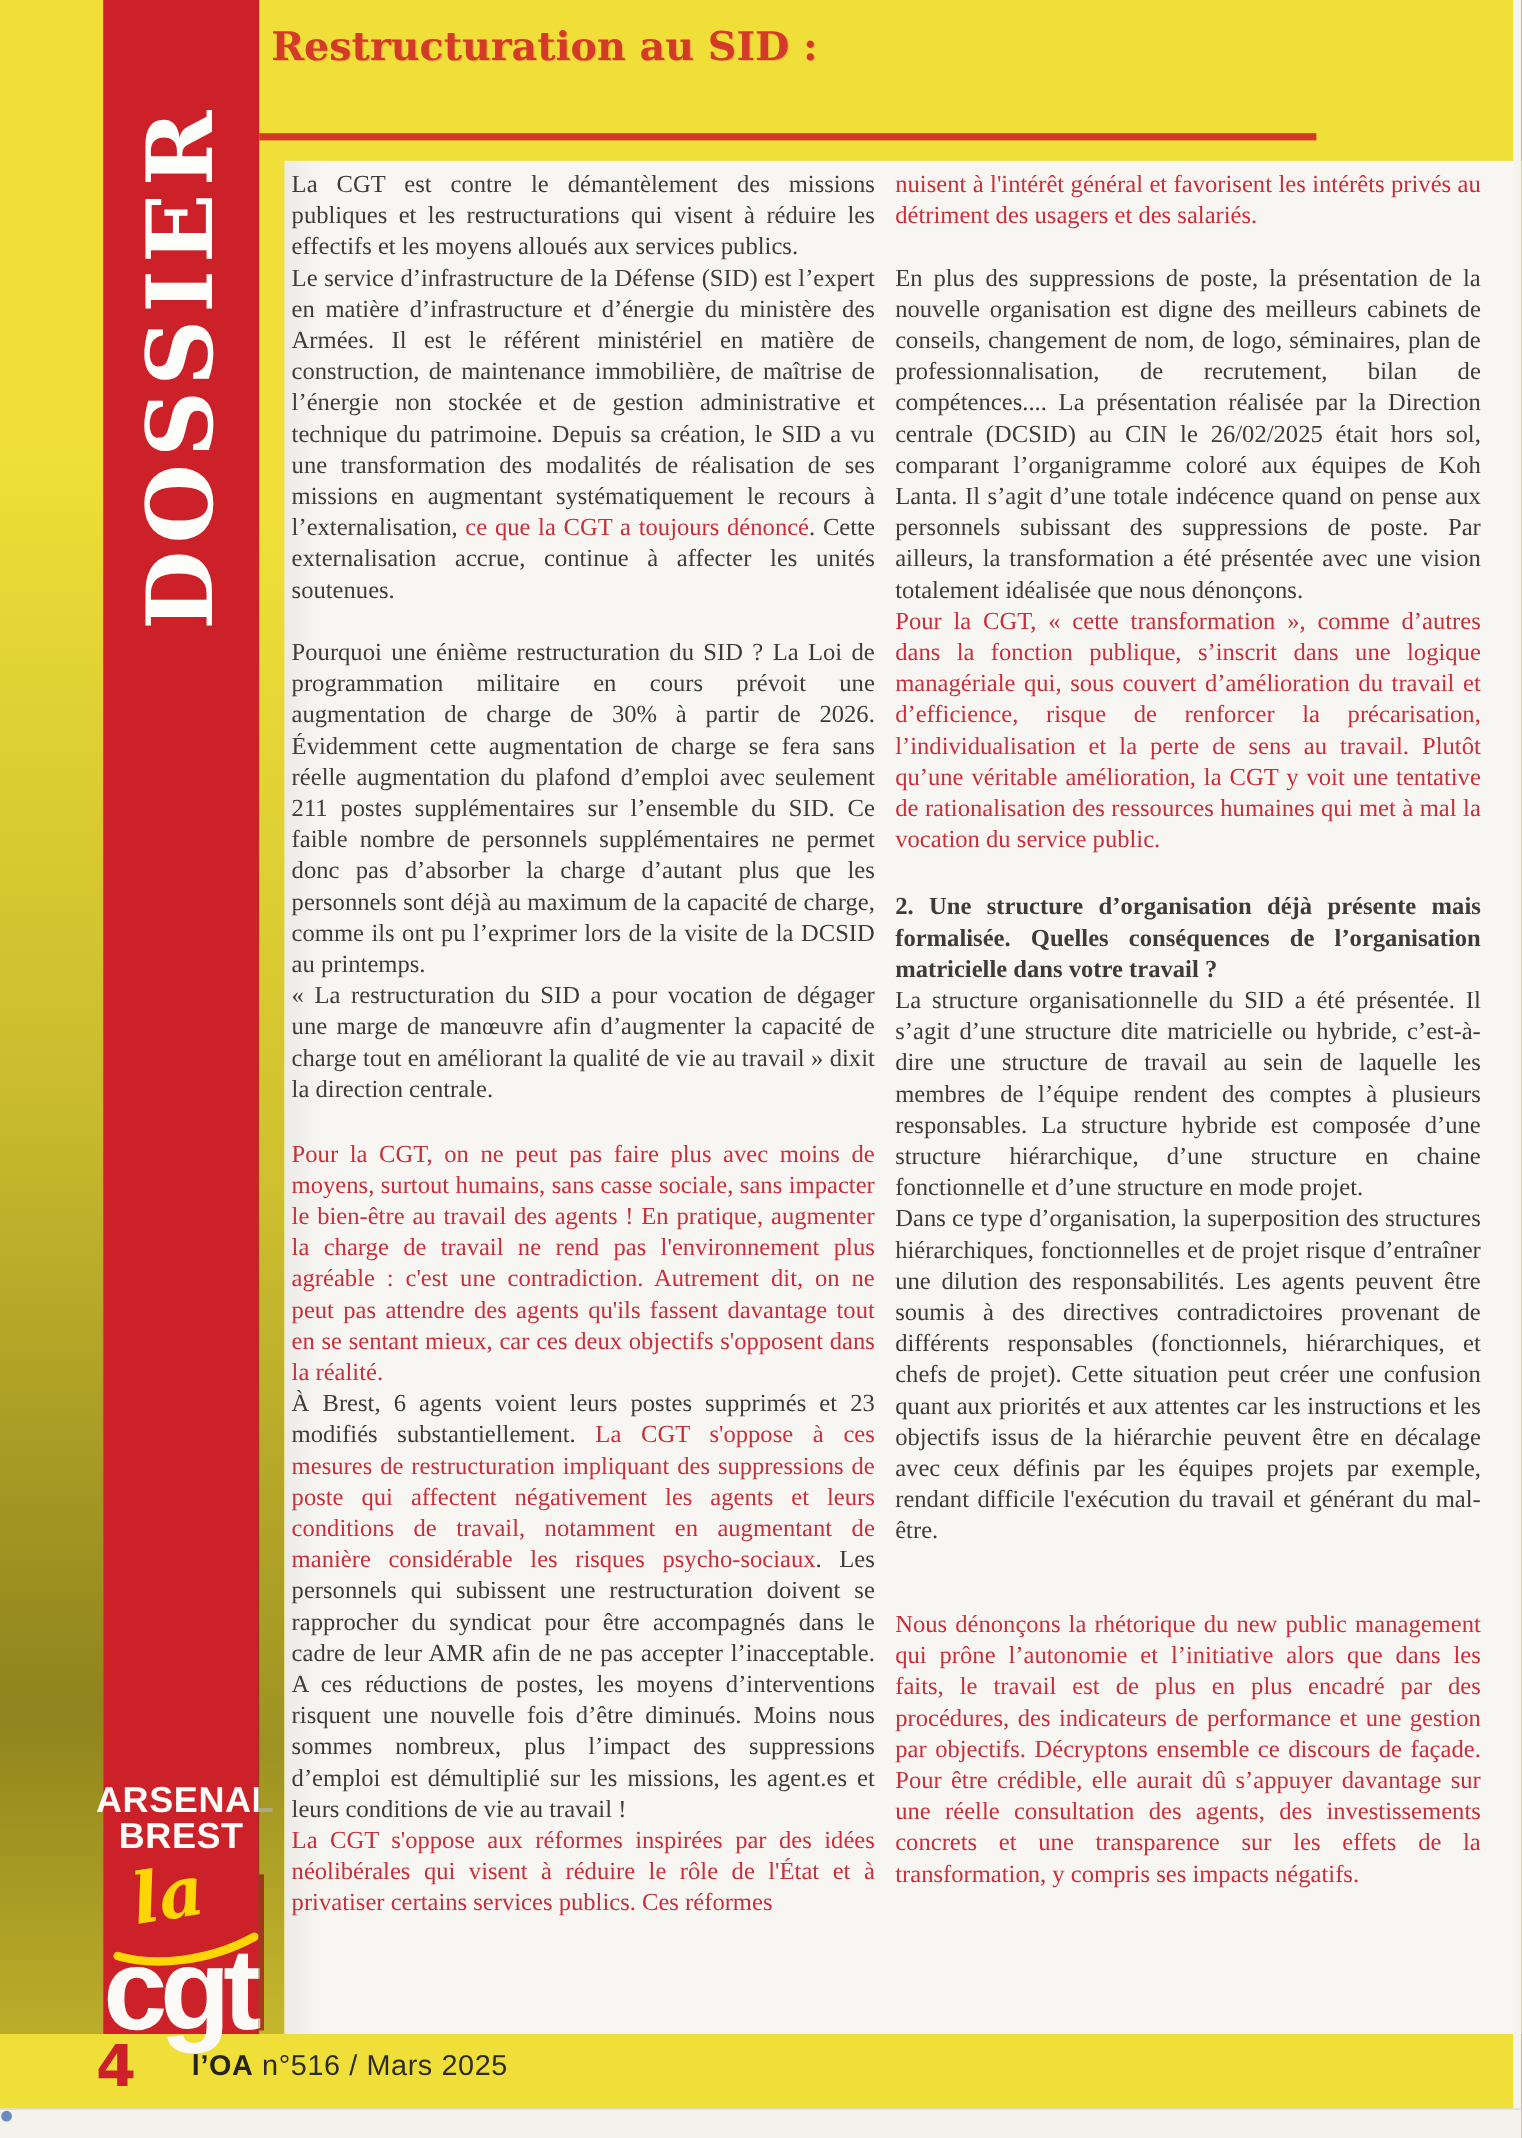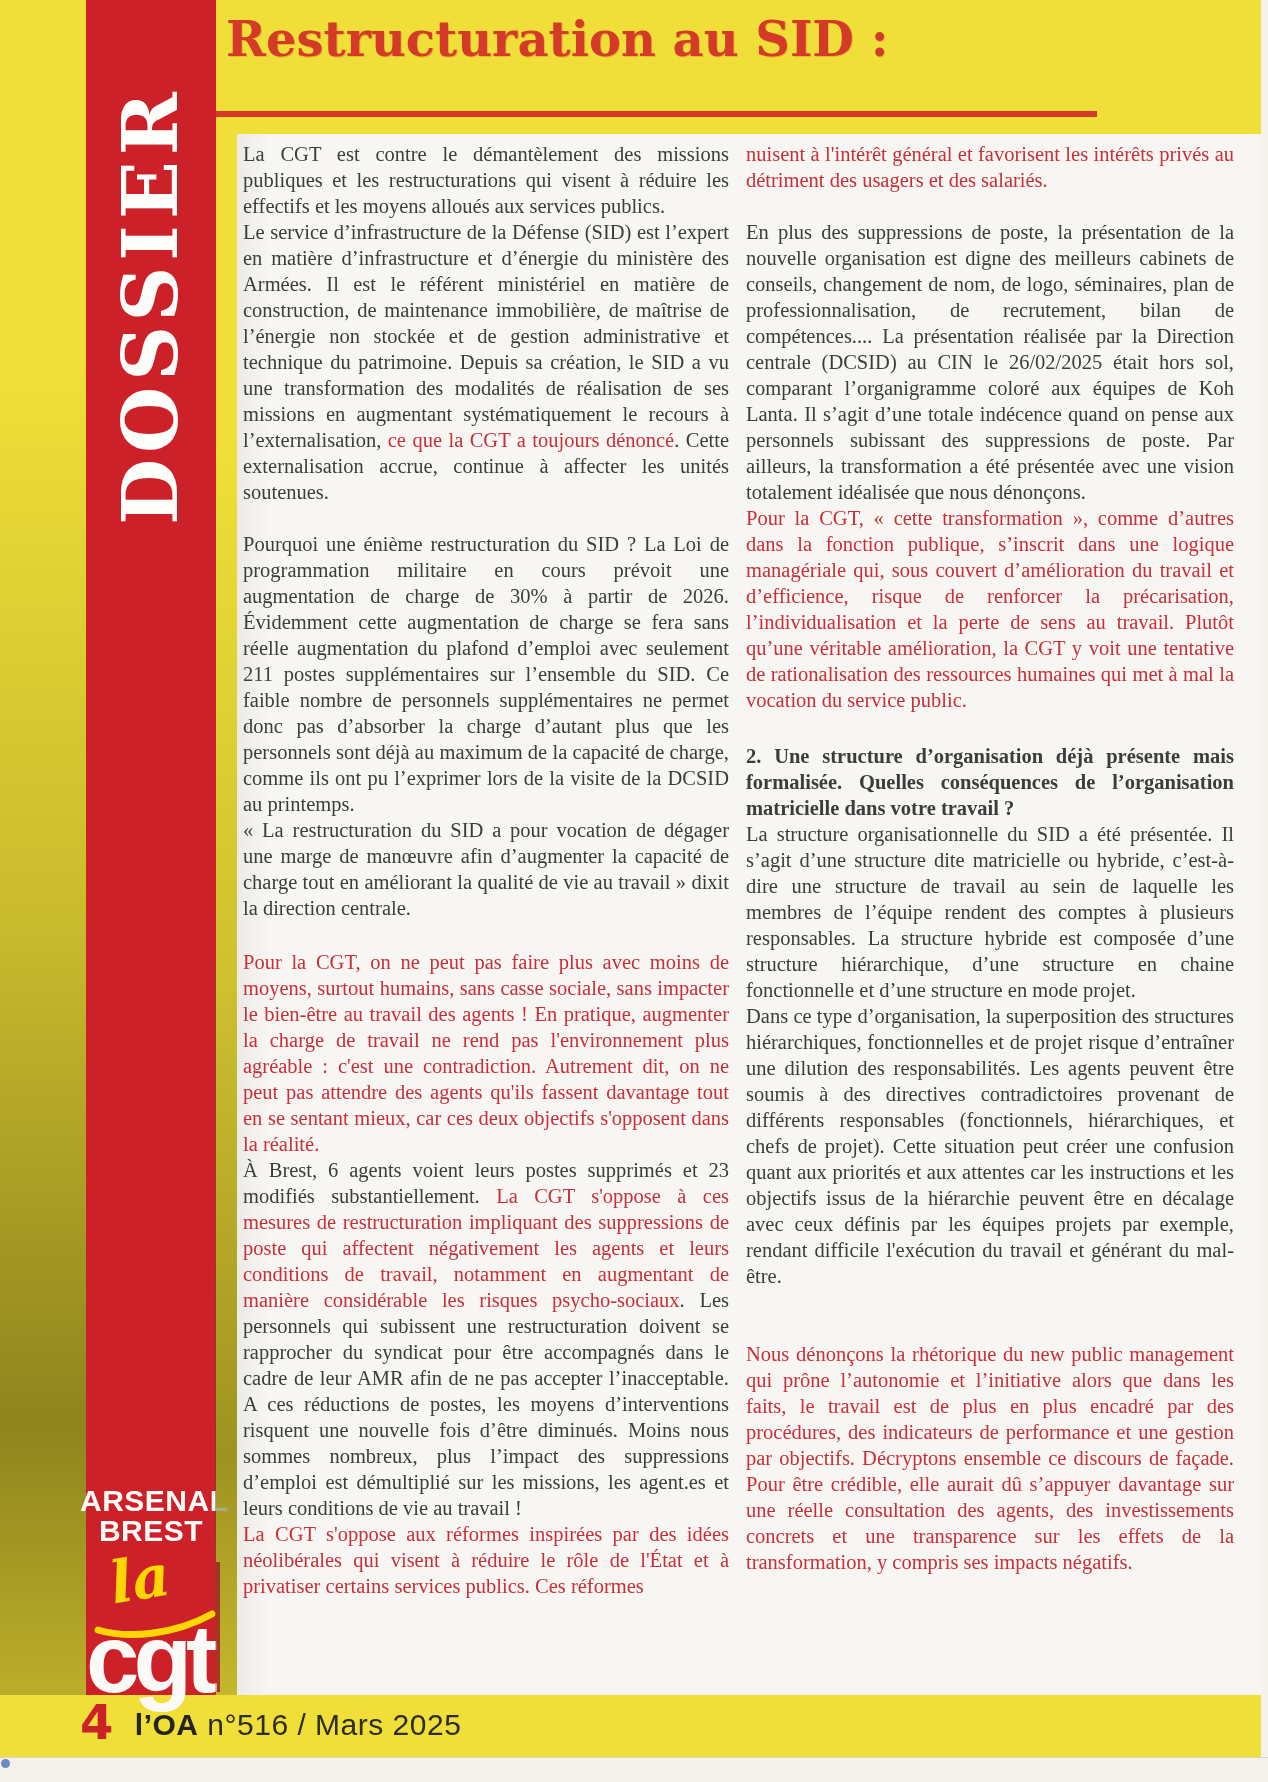--- a/index.html
+++ b/index.html
@@ -31,37 +31,37 @@
     background:var(--bar-red);overflow:visible;}
   .logo-la{position:absolute;top:-12px;left:22px;font-family:"DejaVu Serif",serif;
     font-style:italic;font-weight:bold;font-size:58px;line-height:1;color:var(--logo-gold);
     transform:rotate(-9deg);}
   .logo-swash{position:absolute;top:46px;left:6px;}
   .logo-cgt{position:absolute;bottom:-15px;left:-2px;font-family:"Liberation Sans",sans-serif;
     font-weight:bold;font-size:96px;line-height:1;letter-spacing:-6px;color:#fbfaf7;white-space:nowrap;}
   
   .title{position:absolute;left:226px;top:12px;width:880px;
     font-family:"DejaVu Serif",serif;font-weight:bold;color:var(--title-red);
-    font-size:48px;line-height:54px;letter-spacing:0;text-shadow:1px 1px 0 rgba(211,58,40,.25);}
+    font-size:33px;line-height:54px;letter-spacing:0;text-shadow:1px 1px 0 rgba(211,58,40,.25);}
   .title-rule{position:absolute;left:216px;top:111px;width:881px;height:6px;background:var(--title-red);}
   
   .paper{position:absolute;left:237px;top:134px;width:1086px;height:1561px;
     background:linear-gradient(90deg,#ecebe7 0%,var(--paper-white) 3%,var(--paper-white) 97%,#efeeea 100%);font-family:Liberation Serif, serif;}
   .col{position:absolute;top:7px;font-size:20.5px;line-height:26px;color:var(--text-black);}
   .col-left{left:6px;width:486px;}
   .col-right{left:509px;width:488px;}
   .blk{margin:0;text-align:justify;}
   .blk.heading{font-weight:bold;color:#2f2f2f;}
   .run-black{color:var(--text-black);}
   .run-red{color:var(--text-red);margin-top:14px;}
   
   .footer{position:absolute;left:80px;top:1698px;height:60px;}
   .pagenum{display:inline-block;color:var(--bar-red);font-family:"DejaVu Sans",sans-serif;
     font-weight:bold;font-size:48px;line-height:48px;vertical-align:top;}
-  .issue{display:inline-block;margin-left:17px;margin-top:10px;font-size:30px;color:#2e2c28;
+  .issue{display:inline-block;margin-left:42px;margin-top:10px;font-size:24px;color:#2e2c28;
     letter-spacing:.5px;vertical-align:top;}
   .issue b{font-weight:bold;color:#262420;}
   
   .edge-right{position:absolute;right:0;top:0;width:7px;height:100%;background:#f4f3ee;}
   .edge-bottom{position:absolute;left:0;bottom:0;width:100%;height:24px;background:#f3f2ed;
     border-top:1px solid #d9d5c7;}
   .speck{position:absolute;left:1px;bottom:14px;width:9px;height:9px;border-radius:50%;
     background:#4a6fb5;opacity:.8;}
 </style>
 </head>

